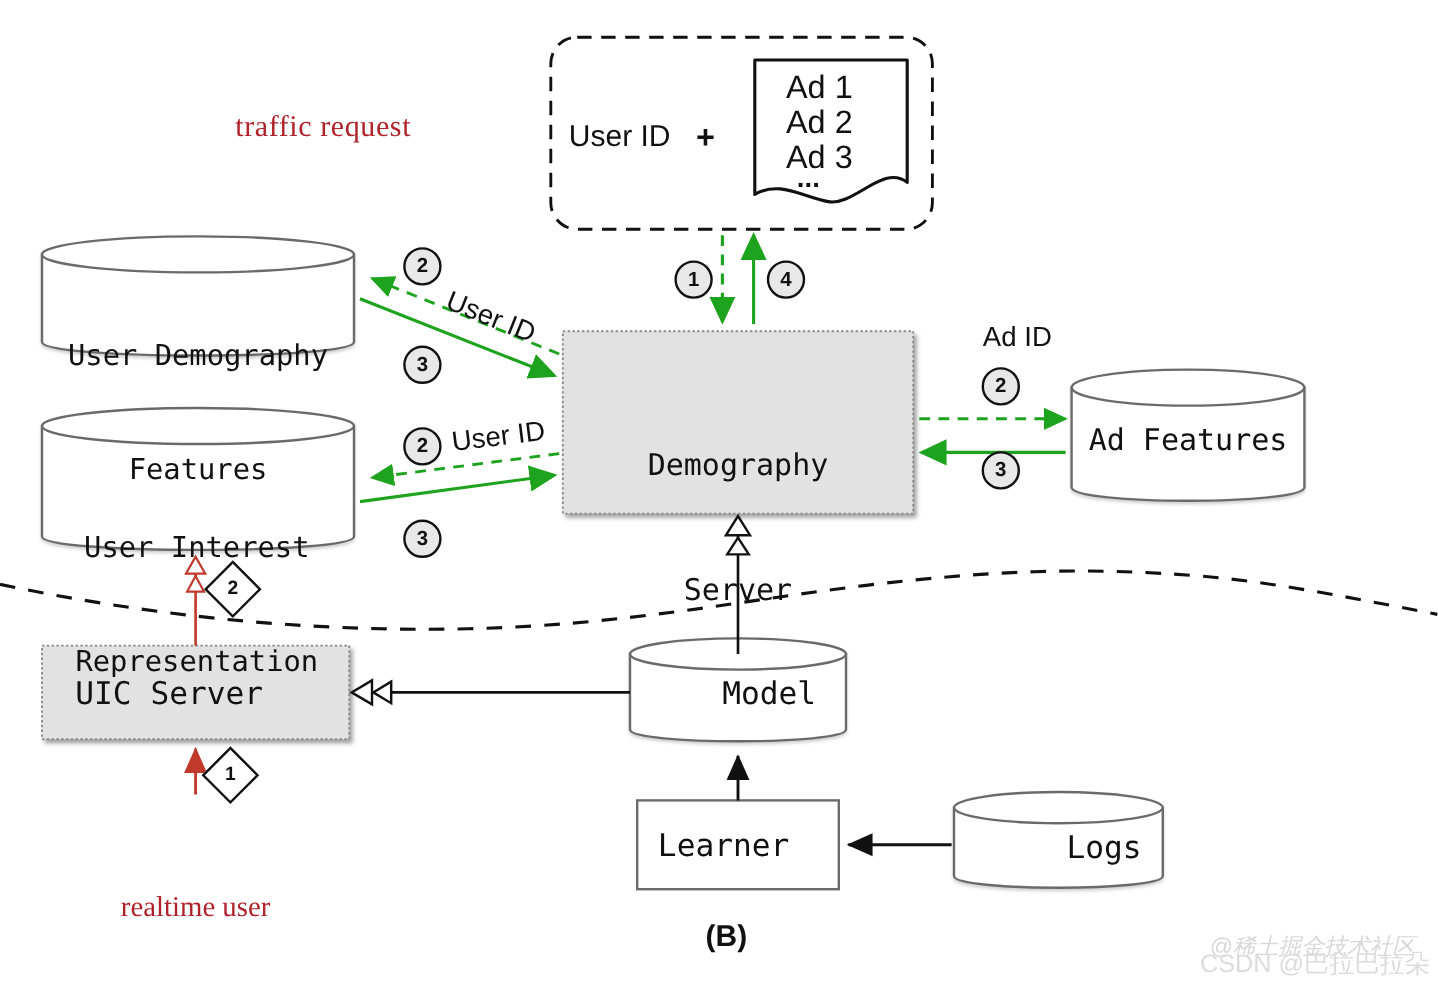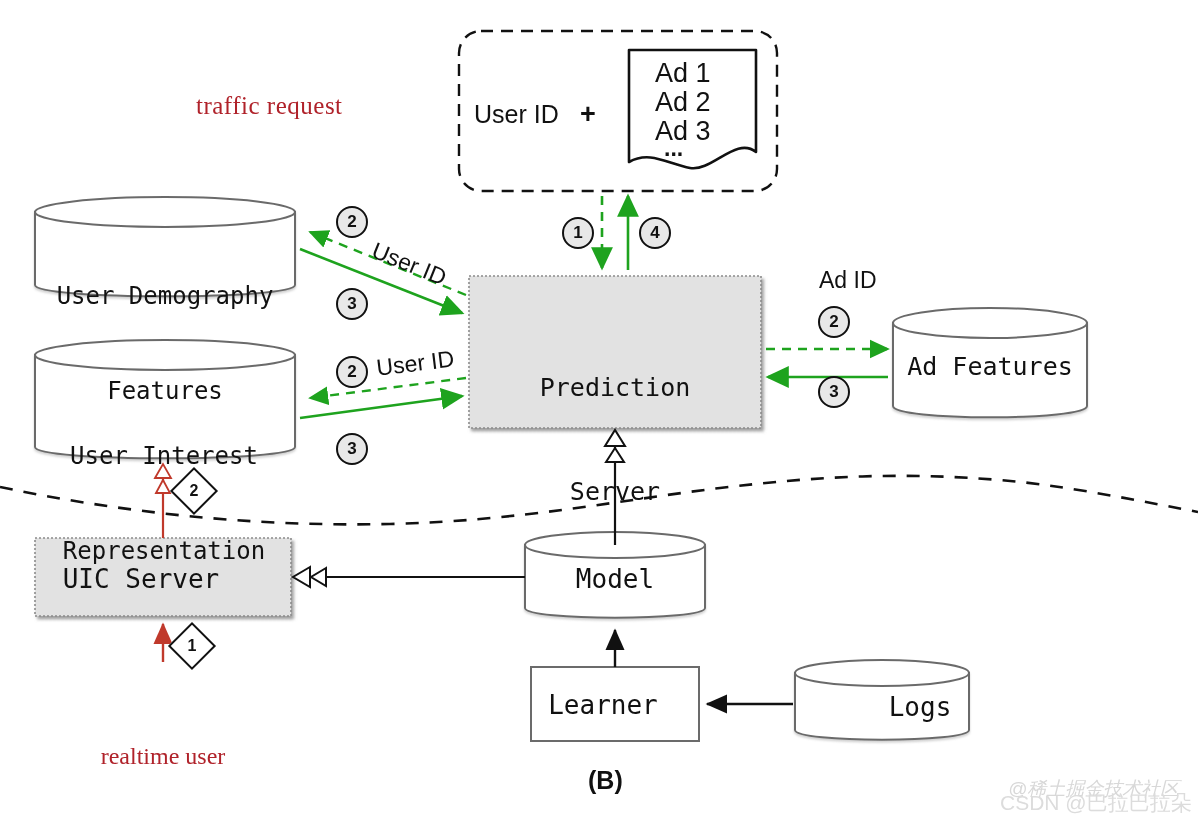--- a/index.html
+++ b/index.html
@@ -159,29 +159,29 @@
     <div>User Demography</div>
     <div>Features</div>
   </div>
 
   <div class="lbl node-text" style="left:33px;top:378px;width:262px;font-size:24px;">
     <div>User Interest</div>
     <div>Representation</div>
   </div>
 
   <div class="lbl node-text" style="left:469px;top:302px;width:292px;font-size:25px;line-height:1.38;">
-    <div>Prediction</div>
+    <div>Demography</div>
     <div>Server</div>
   </div>
 
   <div class="lbl node-text" style="left:893px;top:350px;width:194px;font-size:25px;">Ad Features</div>
 
   <div class="lbl node-text" style="left:35px;top:562px;width:212px;font-size:26px;">UIC Server</div>
 
-  <div class="lbl node-text" style="left:525px;top:562px;width:180px;font-size:26px;">Model</div>
+  <div class="lbl node-text" style="left:525px;top:562px;width:180px;font-size:26px;padding-left:26px;">Model</div>
 
   <div class="lbl node-text" style="left:531px;top:688px;width:144px;font-size:26px;">Learner</div>
 
   <div class="lbl node-text" style="left:831px;top:690px;width:178px;font-size:26px;text-align:center;">Logs</div>
 
   <div class="lbl sans" style="left:378px;top:237px;font-size:23px;color:#111;transform:rotate(22deg);transform-origin:left top;">User ID</div>
 
   <div class="lbl sans" style="left:375px;top:355px;font-size:23px;color:#111;transform:rotate(-7deg);transform-origin:left top;">User ID</div>
 
   <div class="lbl sans" style="left:801px;top:267px;font-size:23px;color:#111;margin-left:18px;">Ad ID</div>

